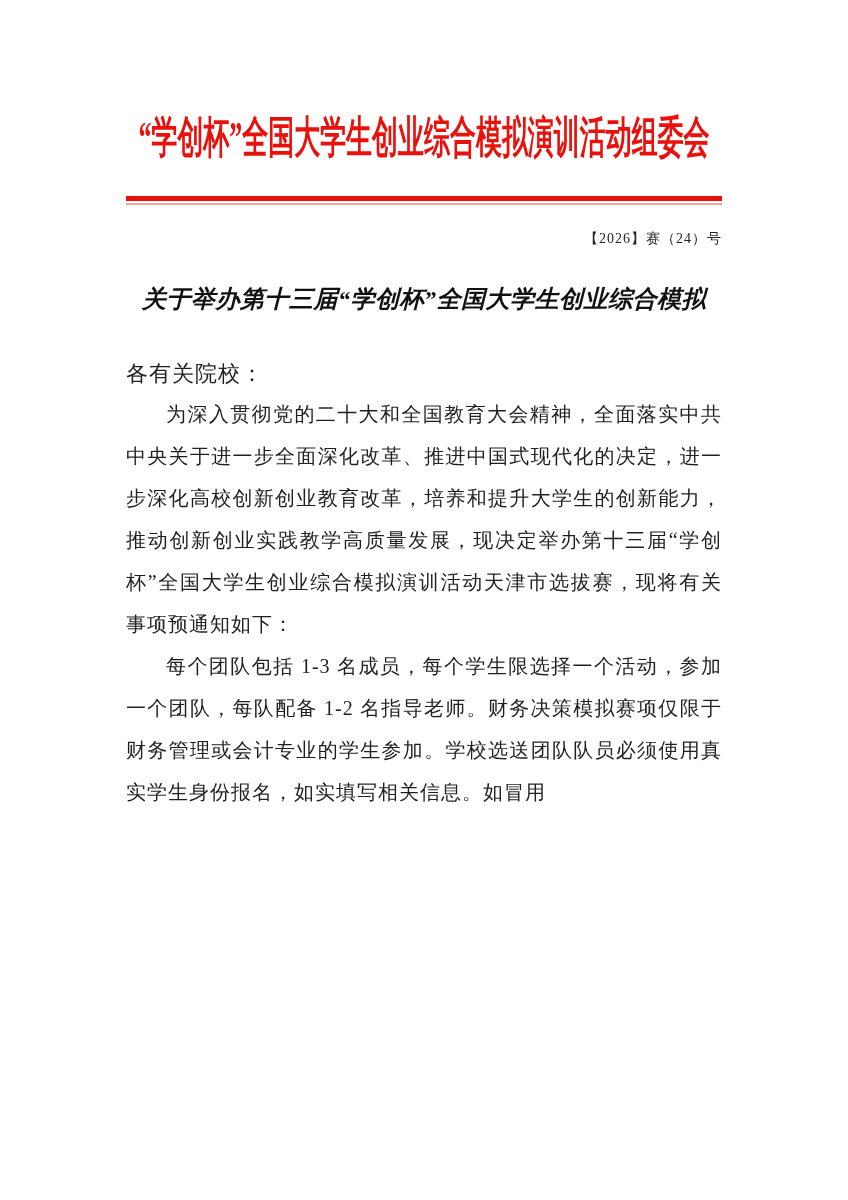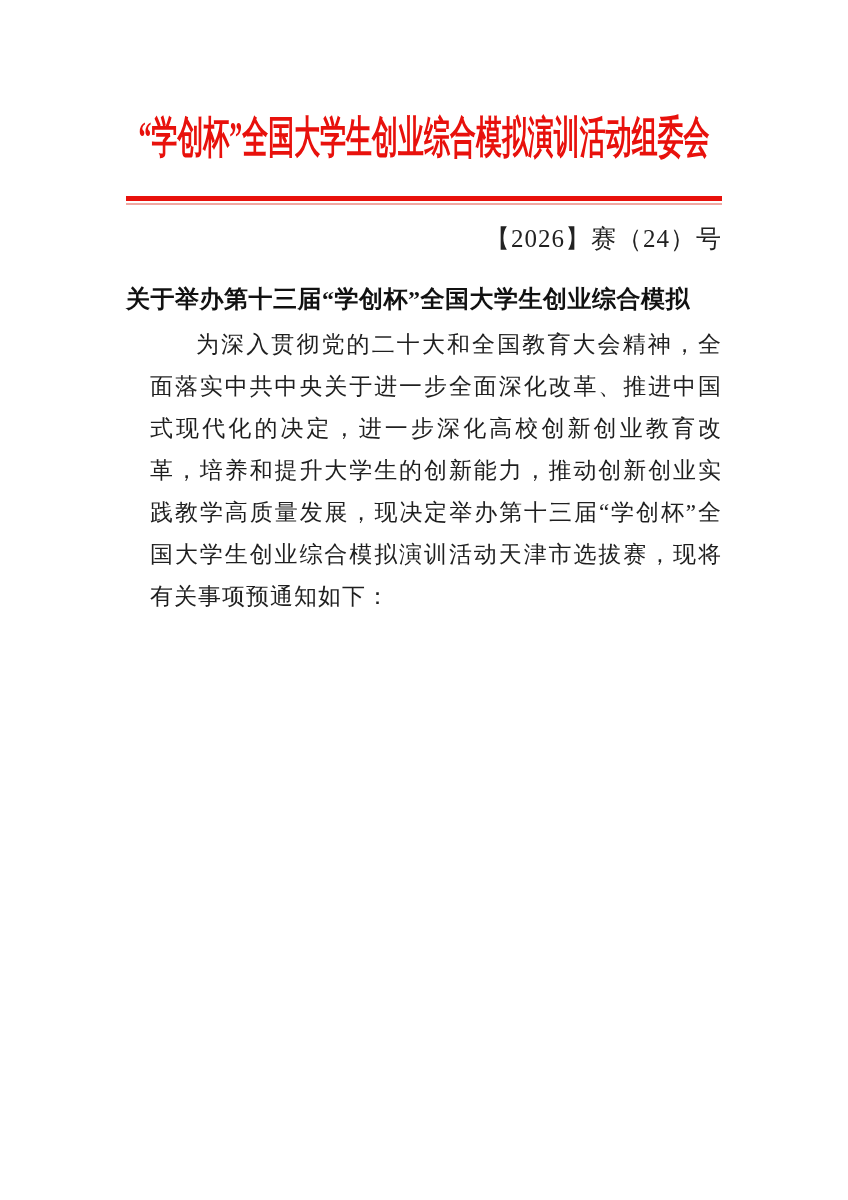--- a/index.html
+++ b/index.html
@@ -44,50 +44,50 @@
     letter-spacing: 0;
   }
   
   .rule-block { margin-top: 30px; }
   .rule-thick { height: 5px; background: var(--header-red); }
   .rule-thin  { height: 2px; background: var(--rule-light-red); margin-top: 2px; }
   
   .doc-number {
     margin-top: 20px;
     text-align: right;
-    font-size: 25px;
+    font-size: 14px;
     line-height: 28px;
     letter-spacing: 1px;
     color: #222222;
   }
   
   .doc-title {
     margin-top: 26px;
-    text-align: left;
+    text-align: center;
     font-size: 24px;
     font-weight: 700;
     line-height: 41px;
     letter-spacing: 0.5px;
     color: #111111;
+    font-style: italic;
   }
   
   .salutation {
     margin-top: 38px;
     font-size: 22px;
     line-height: 31px;
     letter-spacing: 1px;
   }
   
   .body-text p {
-    font-size: 23px;
+    font-size: 20px;
     line-height: 42px;
     letter-spacing: 1px;
     text-align: justify;
     text-indent: 2em;
-    margin-left: 24px;
   }
   .body-text .intro { margin-top: 4px; }
   .section-heading {
     font-family: "Liberation Sans", "DejaVu Sans", sans-serif;
     font-size: 22px;
     font-weight: 700;
     line-height: 42px;
     letter-spacing: 1px;
     text-indent: 2em;
     color: #121212;
@@ -106,21 +106,23 @@
     <div class="rule-thick"></div>
     <div class="rule-thin"></div>
   </div>
 
   <div class="doc-number">【2026】赛（24）号</div>
 
   <div class="doc-title">
     <div>关于举办第十三届“学创杯”全国大学生创业综合模拟</div>
   </div>
 
+  <div class="salutation">各有关院校：</div>
 
   <div class="body-text">
     <p class="intro">为深入贯彻党的二十大和全国教育大会精神，全面落实中共中央关于进一步全面深化改革、推进中国式现代化的决定，进一步深化高校创新创业教育改革，培养和提升大学生的创新能力，推动创新创业实践教学高质量发展，现决定举办第十三届“学创杯”全国大学生创业综合模拟演训活动天津市选拔赛，现将有关事项预通知如下：</p>
 
 
 
+    <p>每个团队包括 1-3 名成员，每个学生限选择一个活动，参加一个团队，每队配备 1-2 名指导老师。财务决策模拟赛项仅限于财务管理或会计专业的学生参加。学校选送团队队员必须使用真实学生身份报名，如实填写相关信息。如冒用</p>
   </div>
 
 </div>
 
 </body></html>

